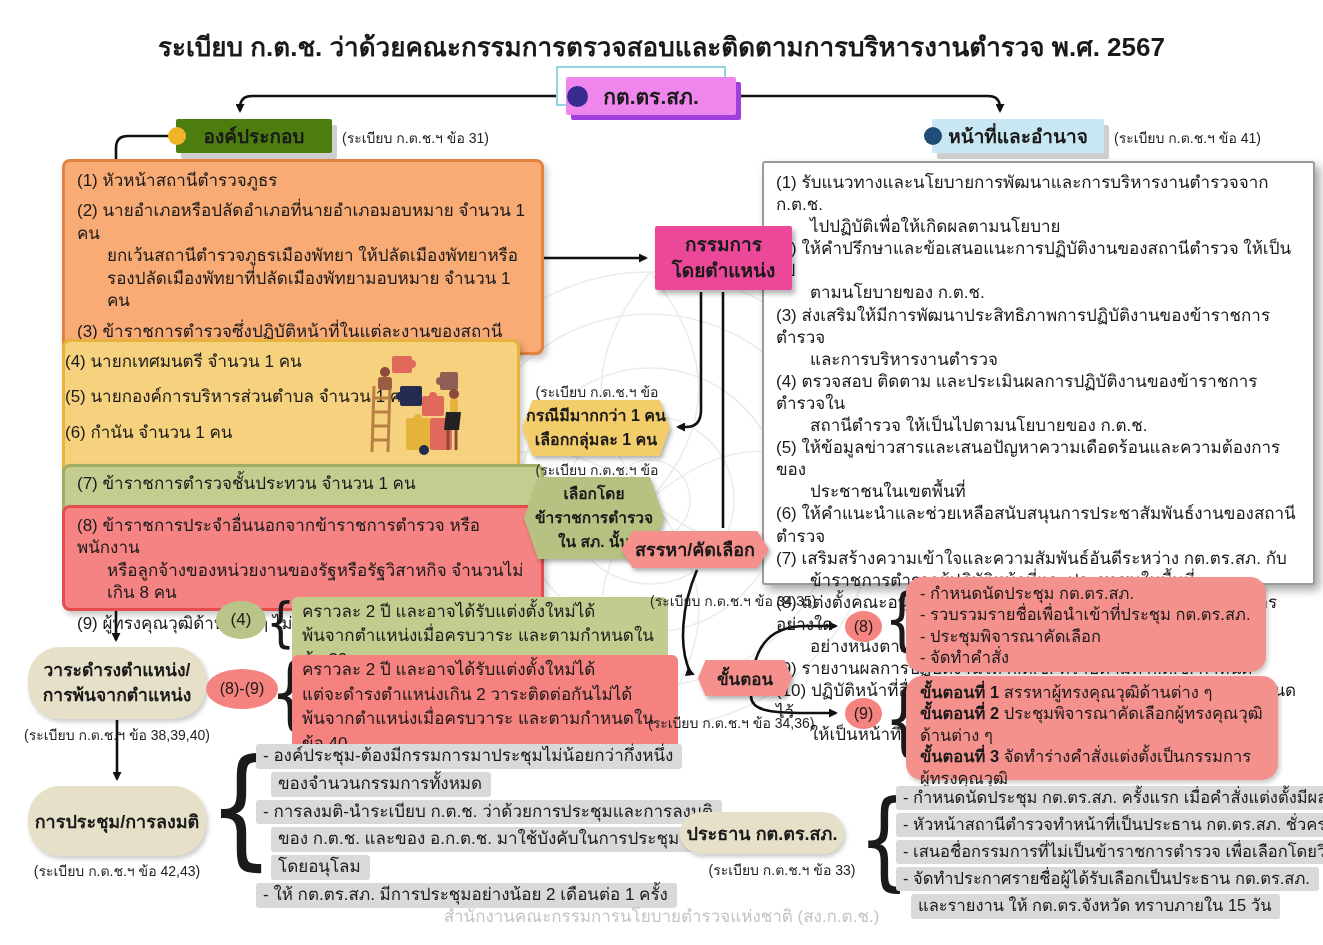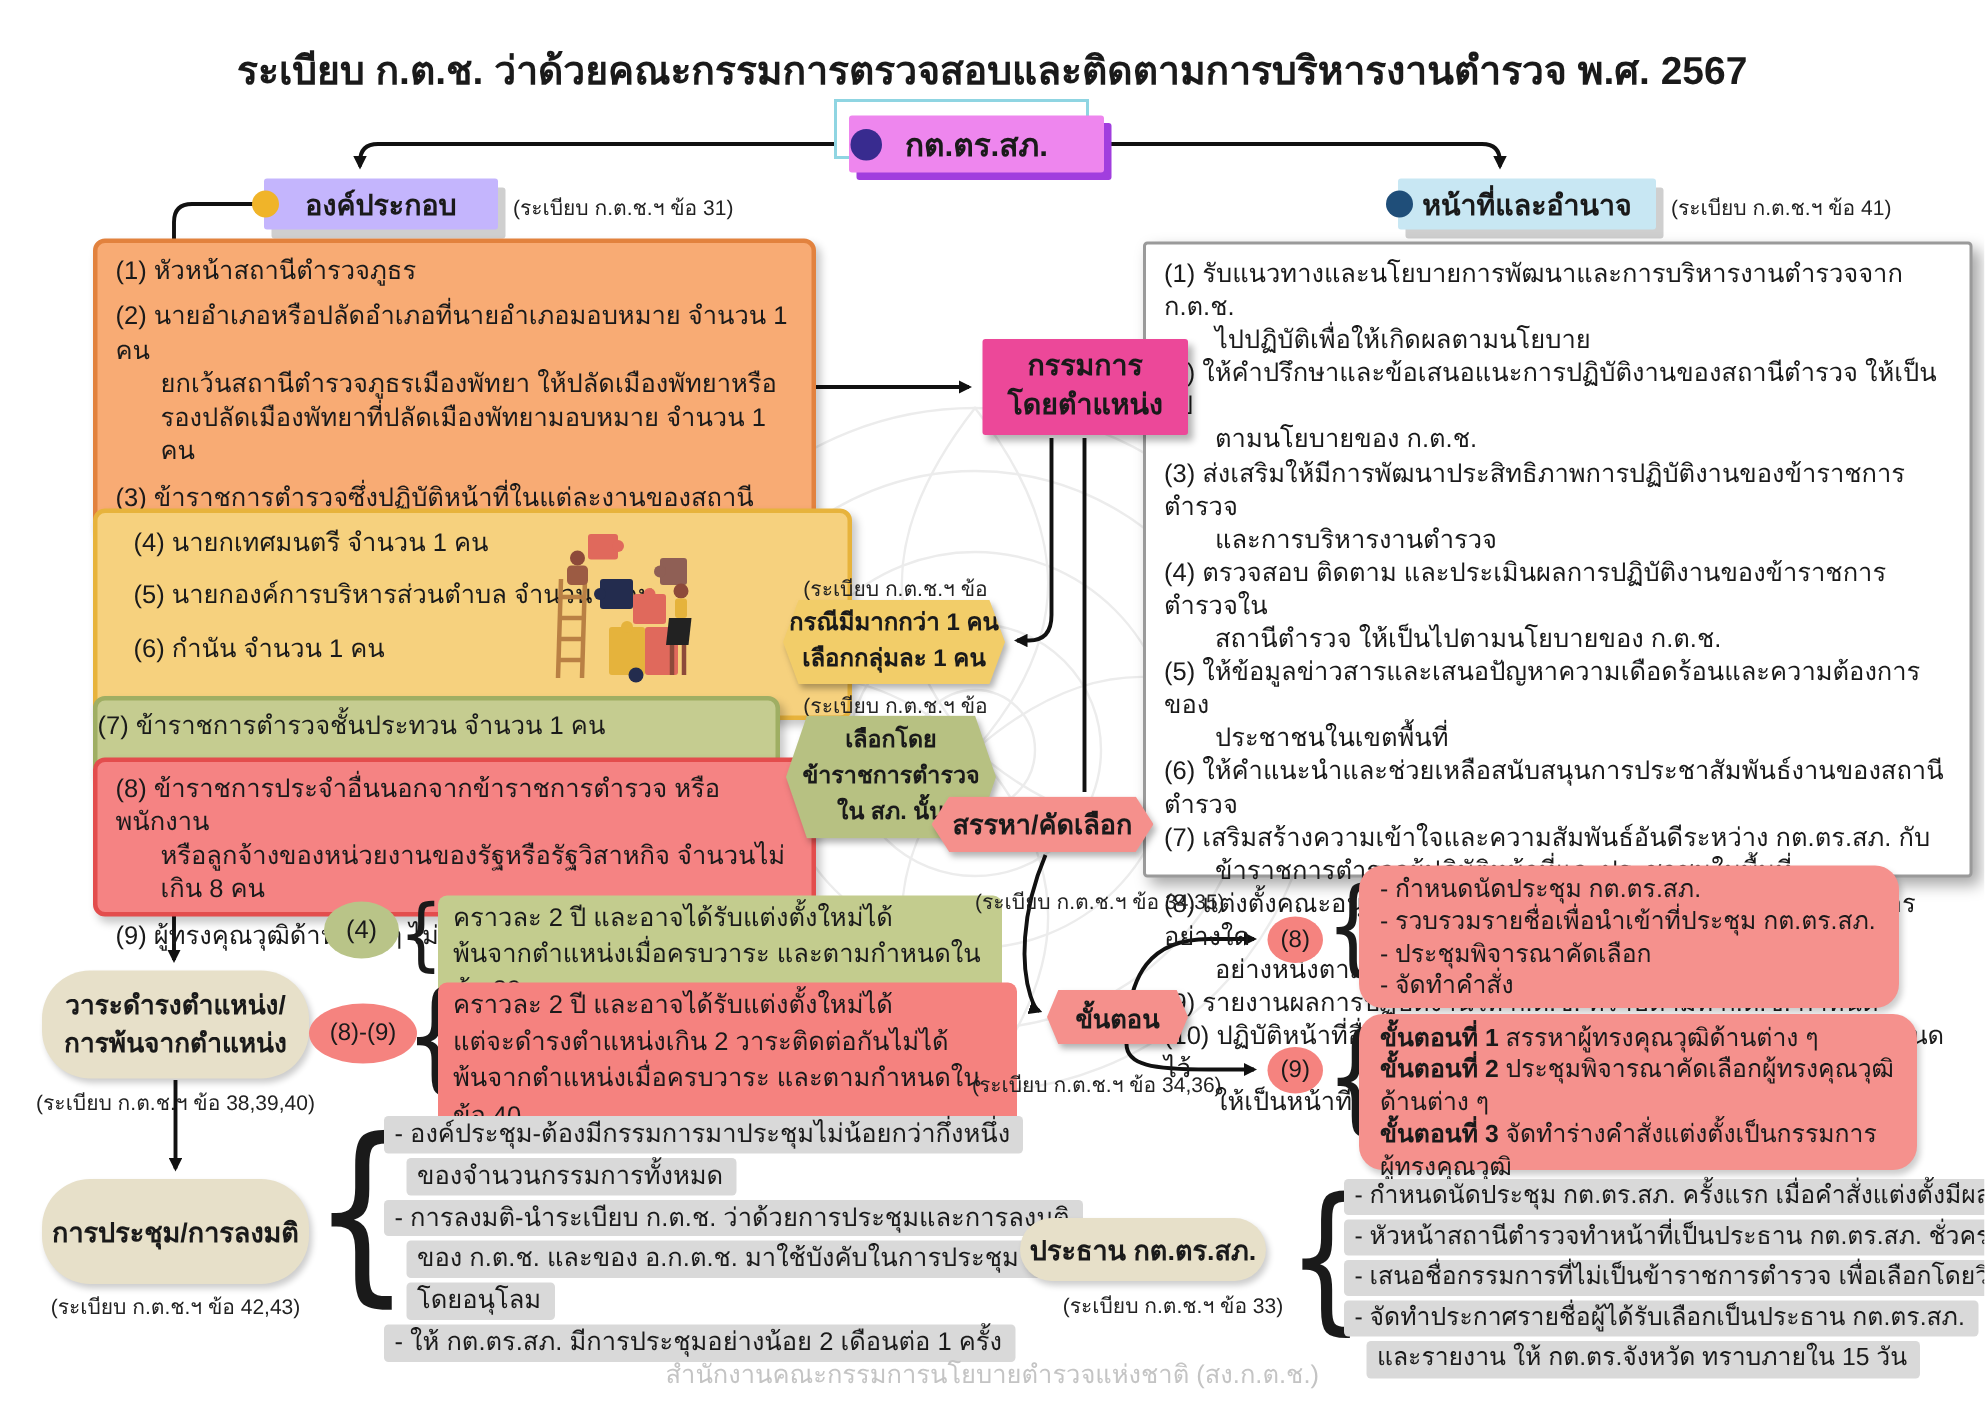--- a/index.html
+++ b/index.html
@@ -8,29 +8,29 @@
   .abs{position:absolute;}
   .ttl{left:0;right:0;top:26px;text-align:center;font-size:26px;font-weight:bold;}
   
   .cyanbox{left:556px;top:66px;width:166px;height:36px;border:2px solid #8fd5e2;background:#fff;}
   .rootbox{left:566px;top:77px;width:170px;height:38px;background:#ee86ee;box-shadow:5px 5px 0 #a13ede;
            display:flex;align-items:center;justify-content:center;font-size:21px;font-weight:bold;border-radius:2px;}
   .rootdot{left:567px;top:86px;width:21px;height:21px;border-radius:50%;background:#382b8f;}
   
   .hdr{height:34px;display:flex;align-items:center;justify-content:center;font-size:19px;font-weight:bold;
        box-shadow:5px 6px 0 #cfcfcf;border-radius:2px;}
-  .hdr-comp{left:176px;top:119px;width:156px;background:#c4b5fd;align-items:center;}
+  .hdr-comp{left:176px;top:119px;width:156px;background:#4d7c0f;align-items:center;}
   .hdr-func{left:932px;top:119px;width:172px;background:#c8e7f3;}
   .dot{width:18px;height:18px;border-radius:50%;}
   .ref{font-size:14px;color:#222;}
   
   .lbox{left:62px;width:452px;border-radius:8px;box-shadow:3px 4px 6px rgba(0,0,0,.22);font-size:17px;line-height:1.32;}
   .b-orange{top:159px;height:174px;background:#f8ab74;border:3px solid #e2823e;padding:8px 12px;}
-  .b-yellow{top:339px;height:121px;background:#f6d17e;border:3px solid #e7b33c;padding:7px 24px;}
-  .b-green{top:464px;height:37px;background:#c5cc90;border:3px solid #9fae63;padding:6px 0;}
+  .b-yellow{top:339px;height:121px;background:#f6d17e;border:3px solid #e7b33c;padding:7px 0;}
+  .b-green{top:464px;height:37px;background:#c5cc90;border:3px solid #9fae63;padding:6px 12px;}
   .b-red{top:505px;height:86px;background:#f58383;border:3px solid #e34d4d;padding:7px 12px;}
   .it{margin-top:8px;}
   .it:first-child{margin-top:0;}
   .ct{padding-left:30px;}
   .yit{margin-top:13px;}
   .yit:first-child{margin-top:2px;}
   
   .funcbox{left:762px;top:161px;width:553px;height:424px;background:#fff;border:2px solid #9a9a9a;border-radius:3px;
            box-shadow:5px 5px 10px rgba(0,0,0,.35);padding:9px 12px;font-size:17px;line-height:1.3;box-sizing:border-box;}
   .funcbox .ct{padding-left:34px;}

